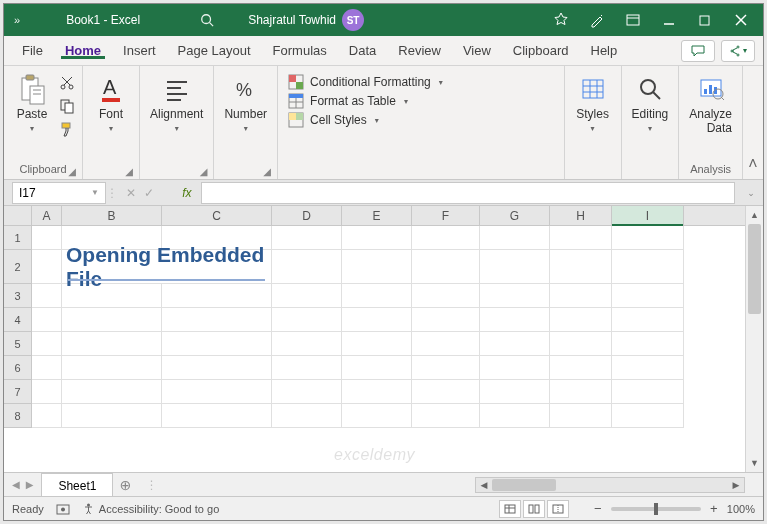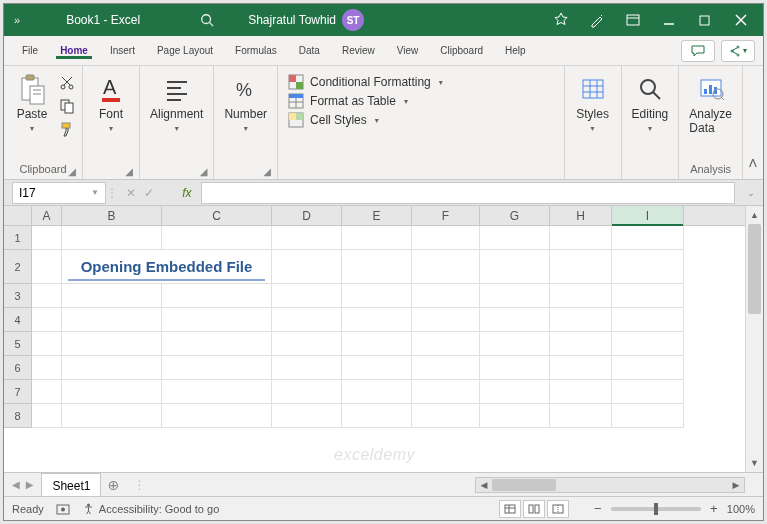--- a/index.html
+++ b/index.html
@@ -12,35 +12,35 @@
 .titlebar .arrows { font-size: 11px; opacity: .9; padding: 0 6px; }
 .titlebar .title { margin-left: 40px; }
 .titlebar .search { margin-left: 60px; font-size: 13px; opacity: .9; }
 .titlebar .user { margin-left: 34px; display: flex; align-items: center; gap: 6px; }
 .titlebar .avatar { width: 22px; height: 22px; border-radius: 50%; background: #9c73d9; display: flex; align-items: center; justify-content: center; font-size: 10px; font-weight: bold; }
 .titlebar .tb-right { margin-left: auto; display: flex; align-items: center; }
 .titlebar .tb-btn { width: 36px; height: 32px; display: flex; align-items: center; justify-content: center; cursor: pointer; }
 
 
 .ribbon-tabs { background: #f3f2f1; height: 30px; display: flex; align-items: center; border-bottom: 1px solid #d4d4d4; padding: 0 8px; gap: 2px; }
-.ribbon-tabs .tab { padding: 0 10px; height: 14px; display: flex; align-items: center; font-size: 10px; color: #444; cursor: pointer; }
+.ribbon-tabs .tab { padding: 0 10px; height: 14px; display: flex; align-items: center; font-size: 13px; color: #444; cursor: pointer; }
 .ribbon-tabs .tab.active { color: #4c1d95; font-weight: 600; position: relative; }
 .ribbon-tabs .tab.active::after { content: ""; position: absolute; bottom: -1px; left: 6px; right: 6px; height: 3px; background: #217346; }
 .ribbon-tabs .right-btns { margin-left: auto; display: flex; gap: 6px; }
 .ribbon-tabs .r-btn { width: 34px; height: 22px; border: 1px solid #c8c8c8; border-radius: 3px; display: flex; align-items: center; justify-content: center; font-size: 12px; color: #217346; cursor: pointer; background: #fff; }
 .ribbon-tabs .r-btn .caret { font-size: 8px; margin-left: 2px; }
 
 
 .ribbon { background: #f3f2f1; height: 114px; display: flex; border-bottom: 1px solid #c8c8c8; }
 .ribbon .group { border-right: 1px solid #d4d4d4; display: flex; flex-direction: column; padding: 2px 6px 0; }
 .ribbon .group-body { flex: 1; display: flex; align-items: flex-start; gap: 4px; padding-top: 4px; }
 .ribbon .group-label { font-size: 11px; color: #666; text-align: center; padding: 2px 0 4px; position: relative; }
 .ribbon .dlg { position: absolute; right: 0; bottom: 2px; font-size: 10px; color: #888; cursor: pointer; }
 .ribbon .big-btn { display: flex; flex-direction: column; align-items: center; gap: 2px; padding: 2px 4px; cursor: pointer; min-width: 44px; }
-.ribbon .big-btn .lbl { font-size: 12px; color: #333; text-align: left; line-height: 1.15; }
+.ribbon .big-btn .lbl { font-size: 12px; color: #333; text-align: right; line-height: 1.15; }
 .ribbon .big-btn .caret { font-size: 8px; color: #666; }
 .ribbon .icon-col { display: flex; flex-direction: column; gap: 5px; padding-top: 2px; }
 .ribbon .small-ic { width: 18px; height: 18px; display: flex; align-items: center; justify-content: center; cursor: pointer; }
 .ribbon .styles-list { display: flex; flex-direction: column; gap: 3px; padding: 2px 4px; }
 .ribbon .style-item { display: flex; align-items: center; gap: 6px; font-size: 12px; color: #333; cursor: pointer; }
 .ribbon .style-item .caret { font-size: 8px; color: #666; margin-left: 2px; }
 .ribbon .collapse { width: 20px; display: flex; align-items: flex-end; justify-content: center; padding-bottom: 6px; cursor: pointer; color: #666; }
 
 
 .fbar-row { background: #e6e6e6; height: 26px; display: flex; align-items: center; border-bottom: 1px solid #c8c8c8; font-size: 12px; }
@@ -62,29 +62,29 @@
 .headers { display: flex; height: 20px; background: #e6e6e6; border-bottom: 1px solid #c8c8c8; }
 .corner { width: 28px; border-right: 1px solid #c8c8c8; background: #e6e6e6; }
 .colh { border-right: 1px solid #c8c8c8; display: flex; align-items: center; justify-content: center; font-size: 12px; color: #555; cursor: pointer; }
 .colh.sel { background: #d4e8dc; position: relative; }
 .colh.sel::after { content:""; position: absolute; bottom:-1px; left:0; right:0; height:2px; background:#217346; }
 .rows { display: flex; flex-direction: column; }
 .row { display: flex; height: 24px; }
 .row.r2 { height: 34px; }
 .rowh { width: 28px; border-right: 1px solid #c8c8c8; border-bottom: 1px solid #c8c8c8; background: #e6e6e6; display: flex; align-items: center; justify-content: center; font-size: 11px; color: #555; cursor: pointer; }
 .cell { border-right: 1px solid #e0e0e0; border-bottom: 1px solid #e0e0e0; display: flex; align-items: center; padding: 0 4px; font-size: 13px; }
-.merged-title { font-weight: bold; color: #2e5b93; font-size: 15px; justify-content: center; position: relative; }
+.merged-title { font-weight: bold; color: #2e5b93; font-size: 21px; justify-content: center; position: relative; }
 .merged-title::after { content:""; position:absolute; bottom:2px; left:6px; right:6px; height:2px; background:#8ea9d4; }
 .watermark { position: absolute; bottom: 8px; left: 50%; transform: translateX(-50%); font-size: 16px; color: rgba(0,0,0,0.12); font-style: italic; pointer-events: none; letter-spacing: .5px; }
 
 
 .sheet-tabs { height: 24px; background: #f0f0f0; border-top: 1px solid #c8c8c8; display: flex; align-items: center; font-size: 12px; }
 .sheet-tabs .nav { padding: 0 8px; color: #999; display: flex; gap: 6px; }
 .sheet-tabs .nav span { cursor: pointer; font-size: 10px; }
-.sheet-tabs .sheet { padding: 0 10px; height: 24px; display: flex; align-items: center; background: #fff; border: 1px solid #c8c8c8; border-bottom: none; margin-bottom: -1px; cursor: pointer; }
+.sheet-tabs .sheet { padding: 0 16px; height: 24px; display: flex; align-items: center; background: #fff; border: 1px solid #c8c8c8; border-bottom: none; margin-bottom: -1px; cursor: pointer; }
 .sheet-tabs .add { width: 24px; display: flex; align-items: center; justify-content: center; color: #888; cursor: pointer; font-size: 14px; }
 .sheet-tabs .hspacer { flex: 1; }
 .sheet-tabs .hscroll { width: 270px; height: 16px; background: #e6e6e6; border: 1px solid #c8c8c8; margin-right: 18px; display: flex; align-items: center; }
 .sheet-tabs .hscroll .hbtn { width: 16px; text-align: center; font-size: 9px; color: #666; cursor: pointer; }
 .sheet-tabs .hscroll .htrack { flex: 1; position: relative; height: 100%; }
 .sheet-tabs .hscroll .hthumb { position: absolute; left: 0; width: 64px; top: 1px; bottom: 1px; background: #c8c8c8; border-radius: 2px; }
 
 
 .statusbar { height: 24px; background: #f0f0f0; border-top: 1px solid #c8c8c8; display: flex; align-items: center; font-size: 11px; color: #555; padding: 0 8px; gap: 12px; }
 .statusbar .views { margin-left: auto; display: flex; gap: 2px; }

